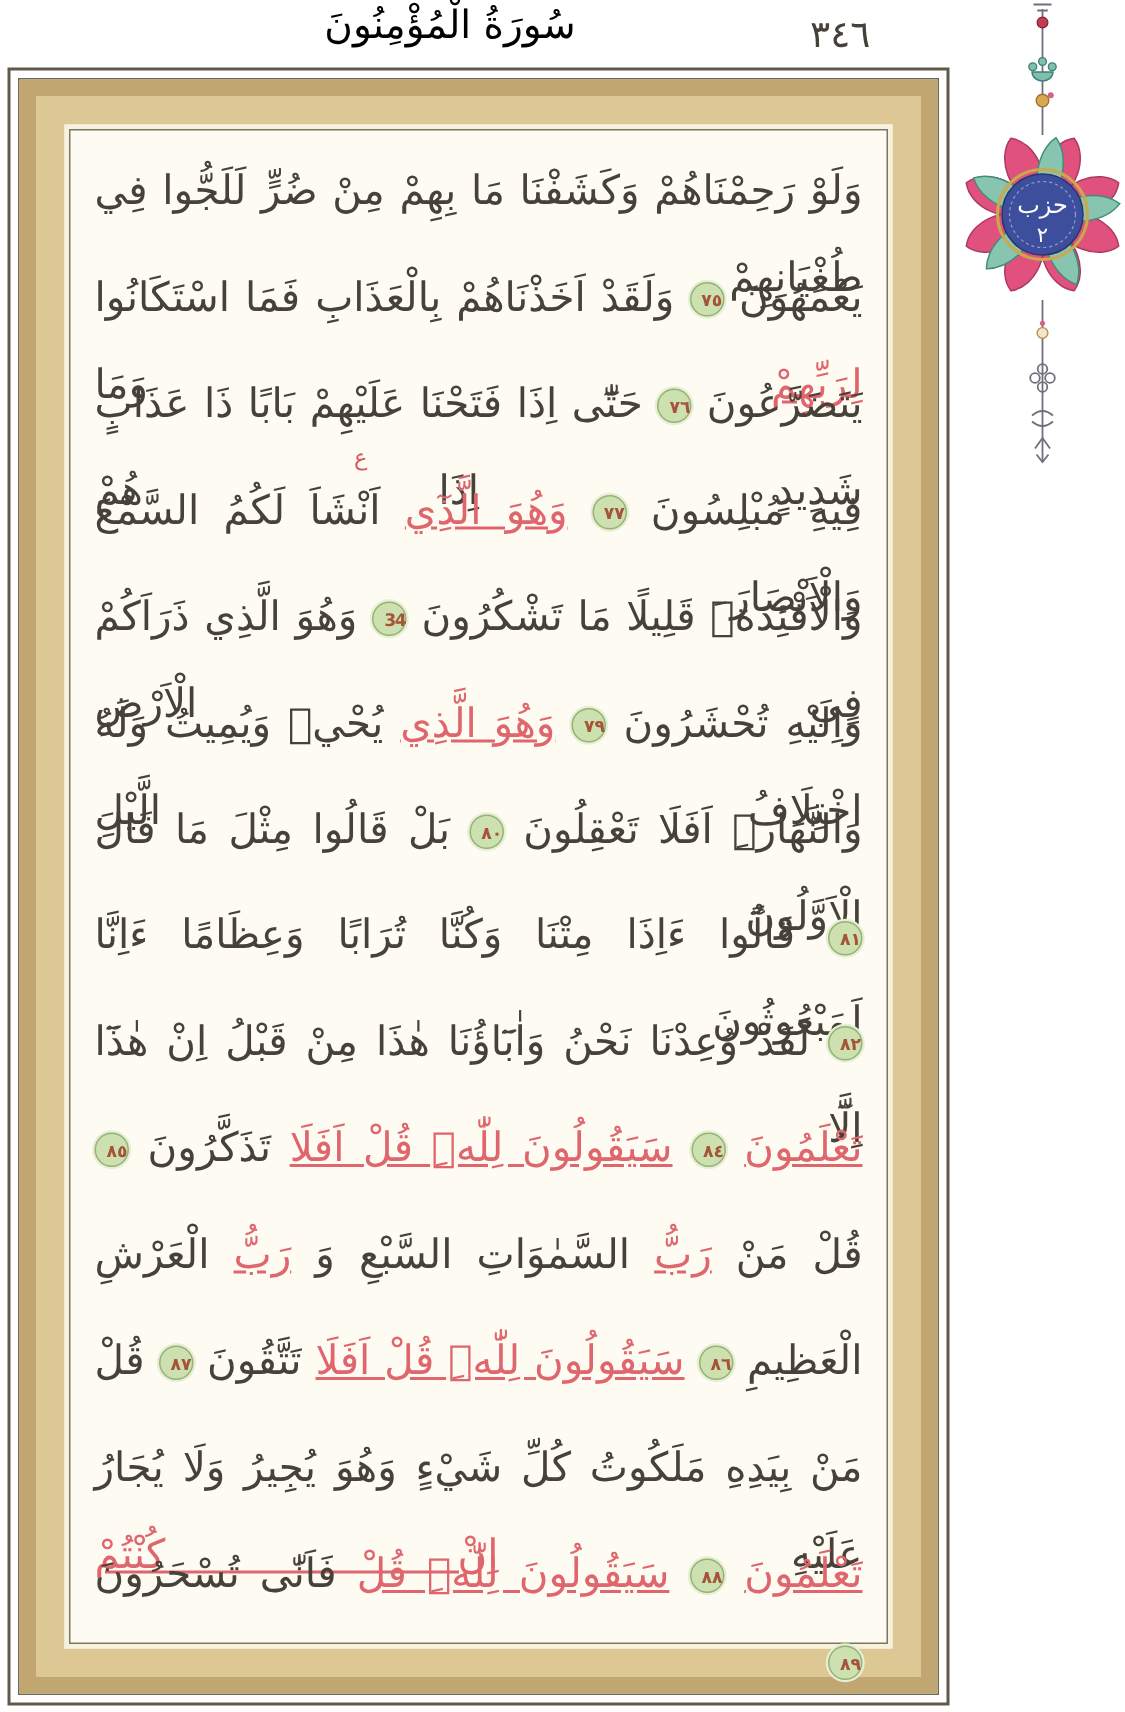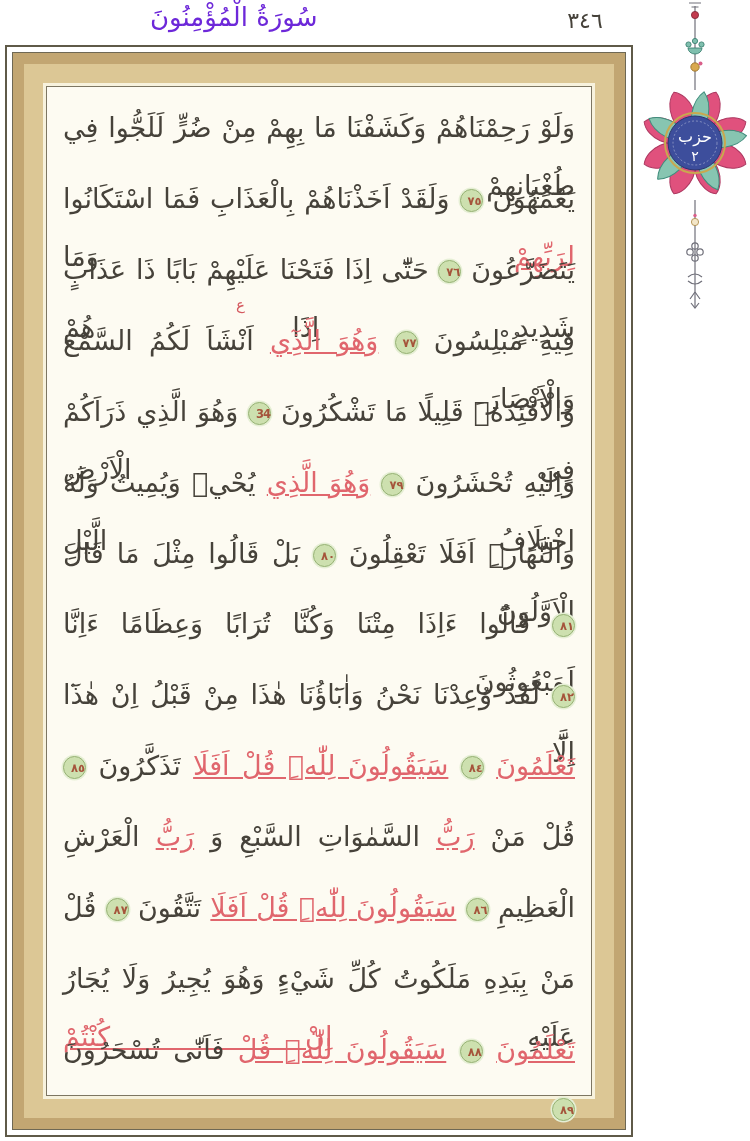--- a/index.html
+++ b/index.html
@@ -2,26 +2,26 @@
 <html lang="ar"><head>
 <meta charset="utf-8">
 <style>
   html,body{margin:0;padding:0;}
   body{
     width:750px;height:1141px;position:relative;background:#ffffff;
     font-family:"DejaVu Sans", sans-serif;overflow:hidden;
   }
   
   .surah-title{
-    position:absolute;top:2px;left:150px;width:300px;text-align:left;
-    font-size:26px;color:#6d28d9;direction:rtl;
+    position:absolute;top:2px;left:150px;width:300px;text-align:center;
+    font-size:26px;color:#000000;direction:rtl;
   }
   .page-number{
-    position:absolute;top:8px;left:540px;width:90px;text-align:center;
-    font-size:22px;color:#46423a;
+    position:absolute;top:8px;left:540px;width:90px;text-align:left;
+    font-size:25px;color:#46423a;
   }
   
   .frame{
     position:absolute;left:5px;top:45px;width:628px;height:1092px;
     box-sizing:border-box;border:2px solid #5f5a48;padding:5px;background:#ffffff;
   }
   .fb1{height:100%;box-sizing:border-box;border:1px solid #6e6854;}
   .fb2{height:100%;box-sizing:border-box;border:11px solid #c2a672;}
   .fb3{height:100%;box-sizing:border-box;border:19px solid #dcc795;}
   .fb4{height:100%;box-sizing:border-box;border:3px solid #f7f2dd;}

